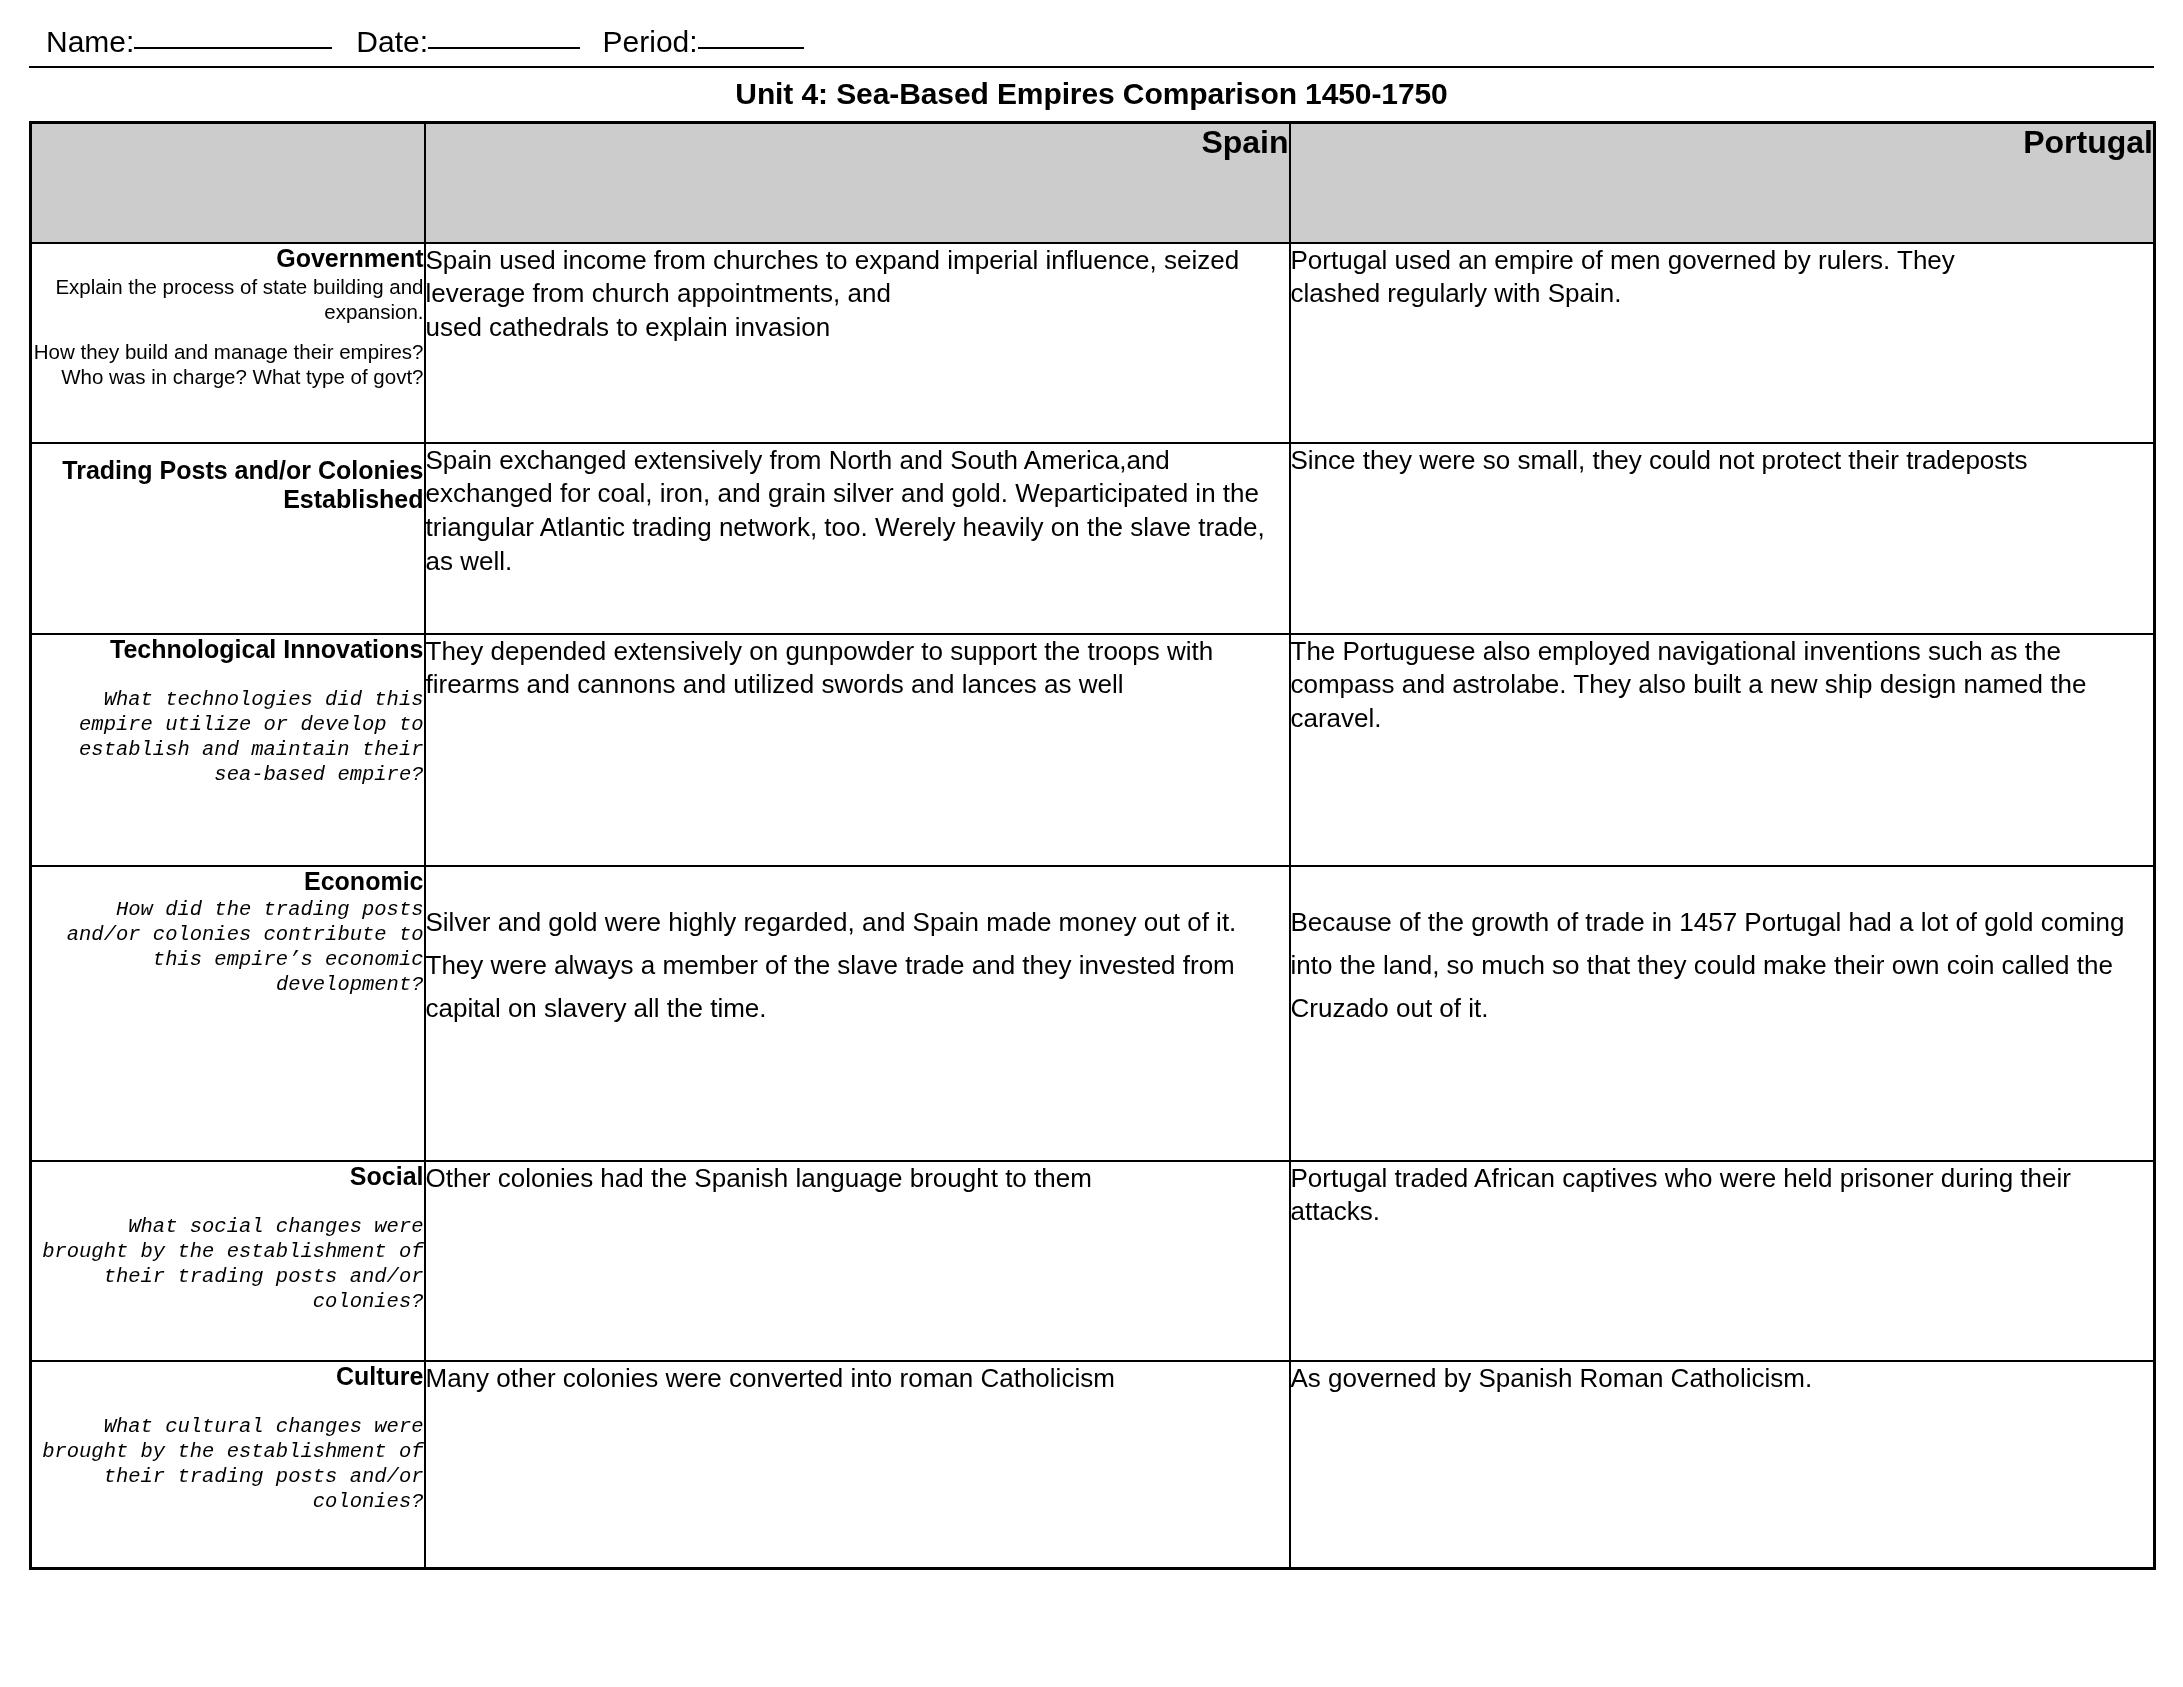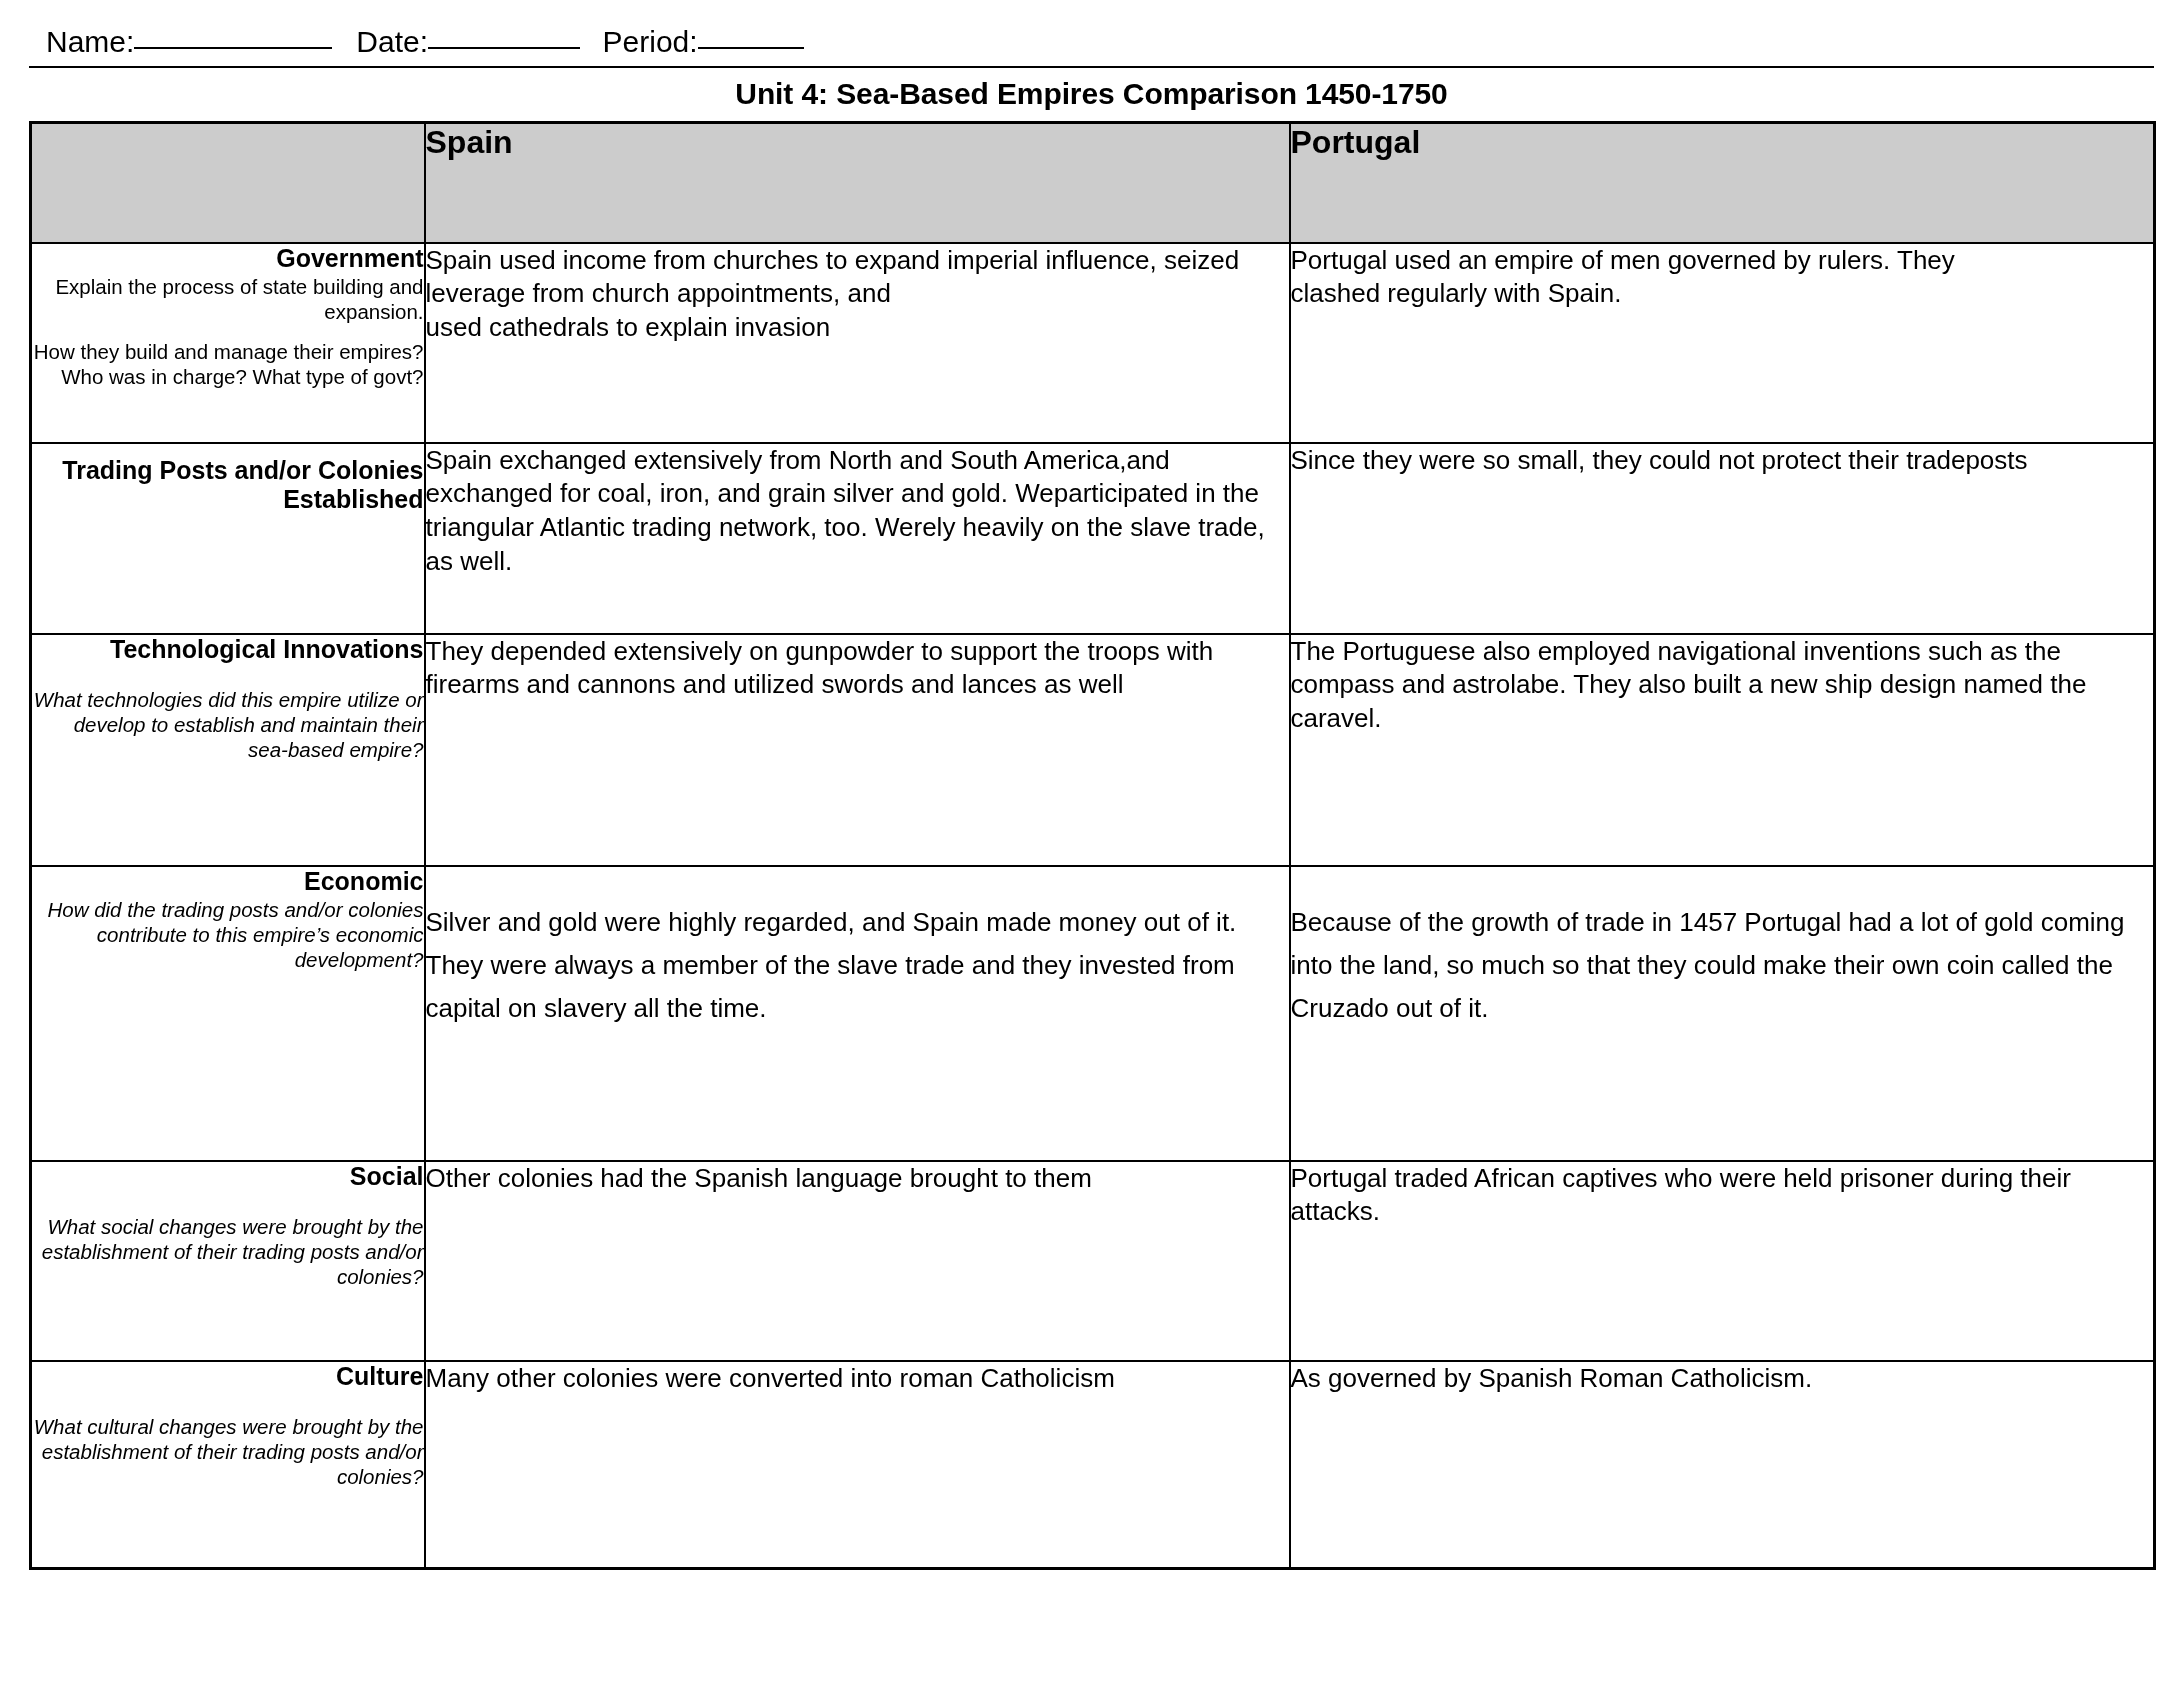--- a/index.html
+++ b/index.html
@@ -80,42 +80,42 @@
     border: 2px solid #000;
     vertical-align: top;
     padding: 0;
   }
 
   
   thead th {
     background: #cccccc;
     height: 118px;
     vertical-align: middle;
-    text-align: left;
+    text-align: right;
     font-size: 32px;
     font-weight: bold;
   }
   thead th.blank-head { background: #cccccc; }
 
   
   td.cat {
     text-align: right;
     padding: 12px 9.3px 6.6px 9.3px;
   }
   .cat-title {
     font-size: 25px;
     font-weight: bold;
     line-height: 1.18;
     margin-bottom: 1.3px;
   }
   .cat-sub {
     font-size: 20.5px;
     line-height: 1.22;
   }
-  .cat-sub.italic { font-style: italic; }
+  .cat-sub.italic { font-style: italic; font-family: Liberation Mono, monospace; }
   .cat-sub + .cat-sub { margin-top: 14.6px; }
 
   
   td.content {
     padding: 12px 13.2px 6.6px 14.6px;
     font-size: 26px;
     line-height: 1.30;
   }
   td.content.loose { line-height: 1.66; }
 

